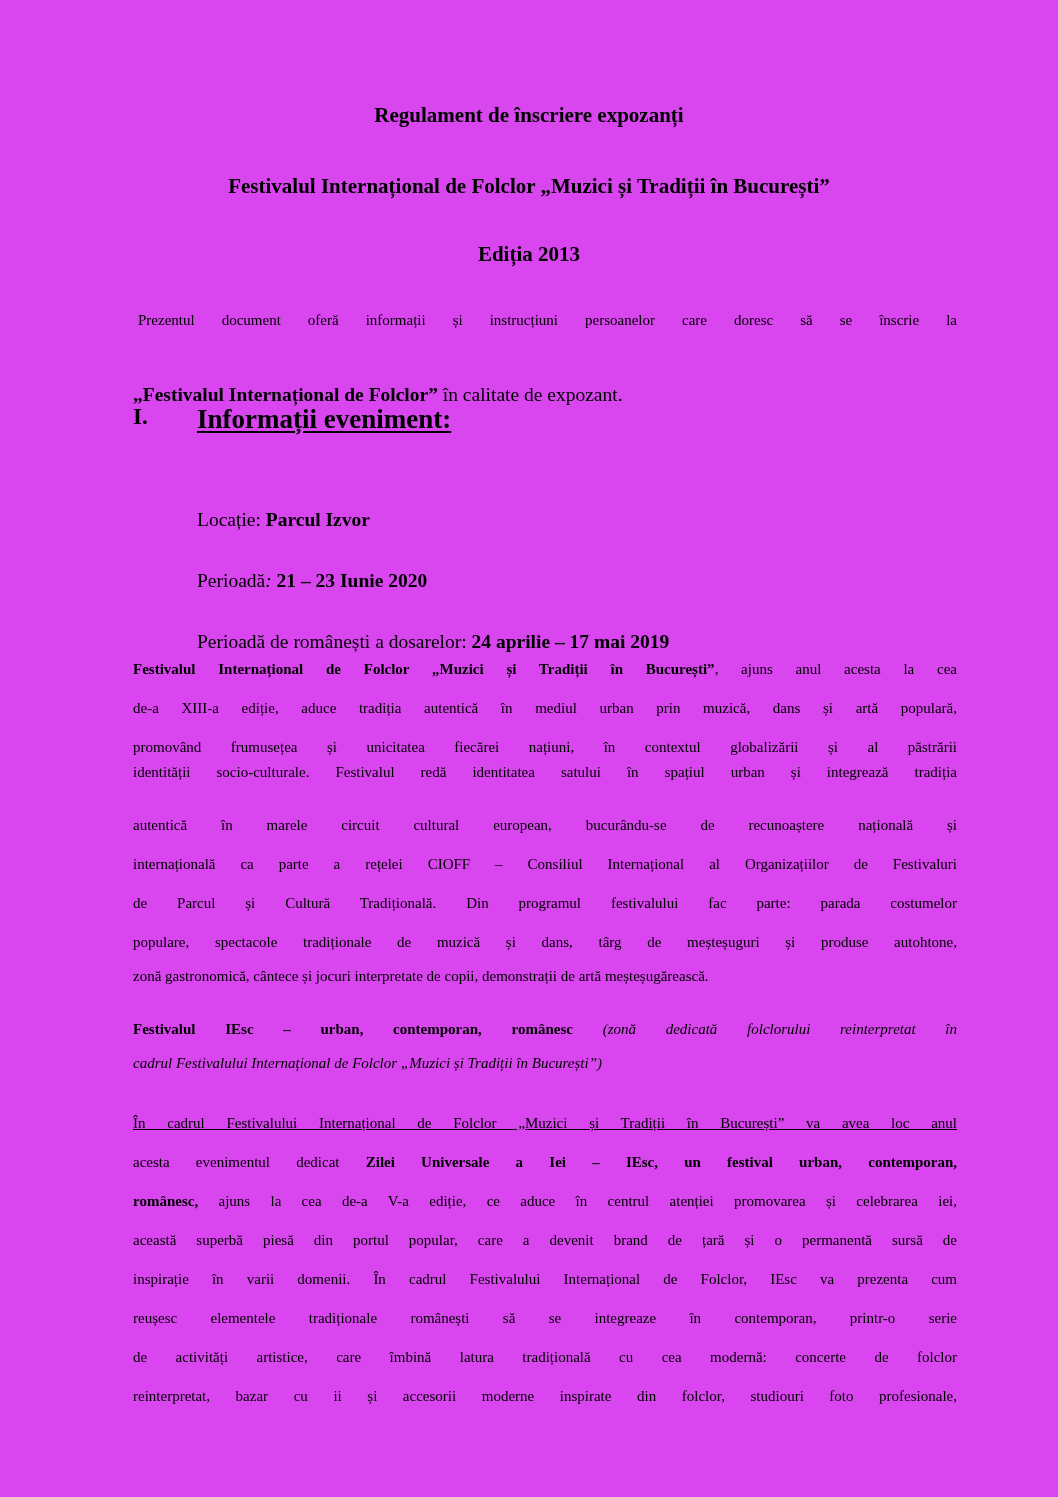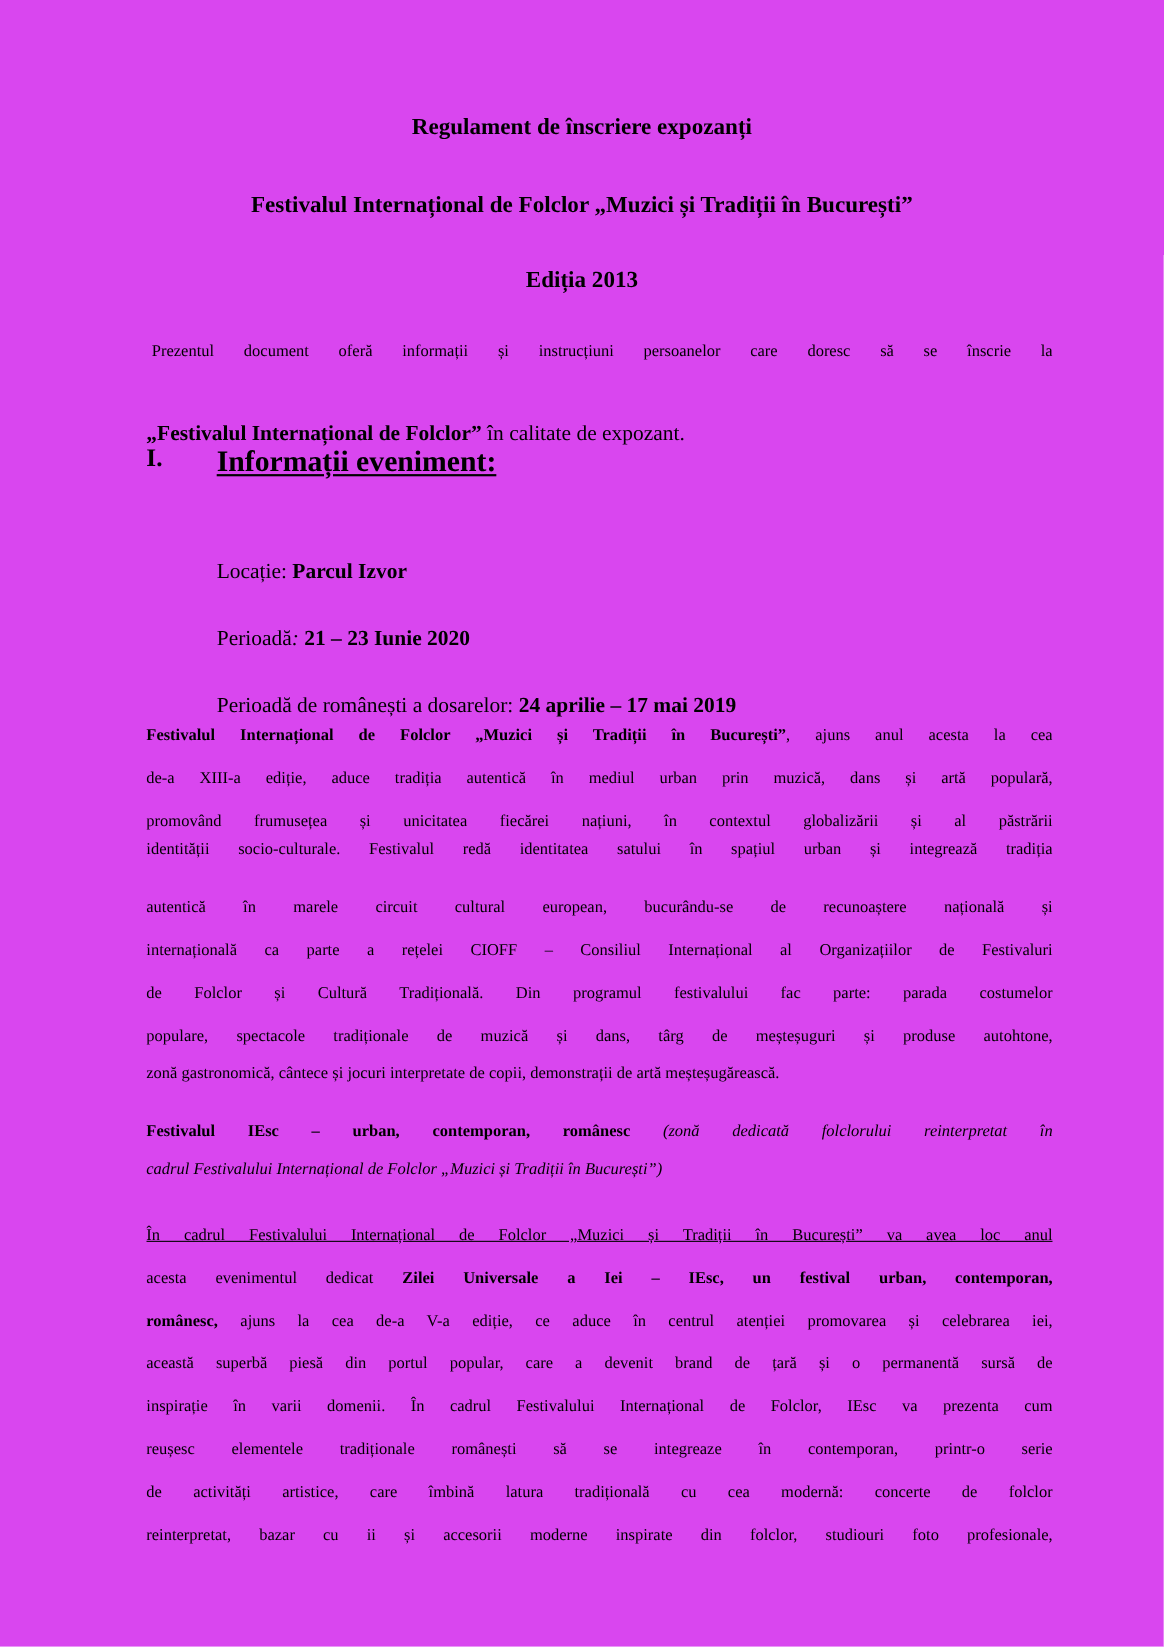--- a/index.html
+++ b/index.html
@@ -37,21 +37,21 @@
   <div class="line" style="top:534px; left:197px;"><span>Perioadă</span><i>:</i><b> 21 – 23 Iunie 2020</b></div>
   <div class="line" style="top:595px; left:197px;"><span>Perioadă de românești a dosarelor: </span><b>24 aprilie – 17 mai 2019</b></div>
 
   <div>
     <div class="just" style="top: 656px; white-space: normal; height: 26px; overflow: hidden; line-height: 26px;"><b>Festivalul Internațional de Folclor „Muzici și Tradiții în București”</b><span>, ajuns anul acesta la cea</span></div>
     <div class="just" style="top: 695px; white-space: normal; height: 26px; overflow: hidden; line-height: 26px;"><span>de-a XIII-a ediție, aduce tradiția autentică în mediul urban prin muzică, dans și artă populară,</span></div>
     <div class="just" style="top: 734px; white-space: normal; height: 26px; overflow: hidden; line-height: 26px;"><span>promovând frumusețea și unicitatea fiecărei națiuni, în contextul globalizării și al păstrării</span></div>
     <div class="just" style="top: 739px; white-space: normal; height: 26px; overflow: hidden; line-height: 26px; margin-top: 20px;"><span>identității socio-culturale. Festivalul redă identitatea satului în spațiul urban și integrează tradiția</span></div>
     <div class="just" style="top: 812px; white-space: normal; height: 26px; overflow: hidden; line-height: 26px;"><span>autentică în marele circuit cultural european, bucurându-se de recunoaștere națională și</span></div>
     <div class="just" style="top: 851px; white-space: normal; height: 26px; overflow: hidden; line-height: 26px;"><span>internațională ca parte a rețelei CIOFF – Consiliul Internațional al Organizațiilor de Festivaluri</span></div>
-    <div class="just" style="top: 890px; white-space: normal; height: 26px; overflow: hidden; line-height: 26px;"><span>de Folclor și Cultură Tradițională. Din programul festivalului fac parte: parada costumelor</span></div>
+    <div class="just" style="top: 890px; white-space: normal; height: 26px; overflow: hidden; line-height: 26px;"><span>de Parcul și Cultură Tradițională. Din programul festivalului fac parte: parada costumelor</span></div>
     <div class="just" style="top: 929px; white-space: normal; height: 26px; overflow: hidden; line-height: 26px;"><span>populare, spectacole tradiționale de muzică și dans, târg de meșteșuguri și produse autohtone,</span></div>
     <div class="just last" style="top: 968px; white-space: nowrap;"><span>zonă gastronomică, cântece și jocuri interpretate de copii, demonstrații de artă meșteșugărească.</span></div>
   </div>
 
   <div>
     <div class="just" style="top: 1016px; white-space: normal; height: 26px; overflow: hidden; line-height: 26px;"><b>Festivalul IEsc – urban, contemporan, românesc</b><i> (zonă dedicată folclorului reinterpretat în</i></div>
     <div class="just last" style="top: 1055px; white-space: nowrap;"><i>cadrul Festivalului Internațional de Folclor „Muzici și Tradiții în București”)</i></div>
   </div>
 
   <div>

